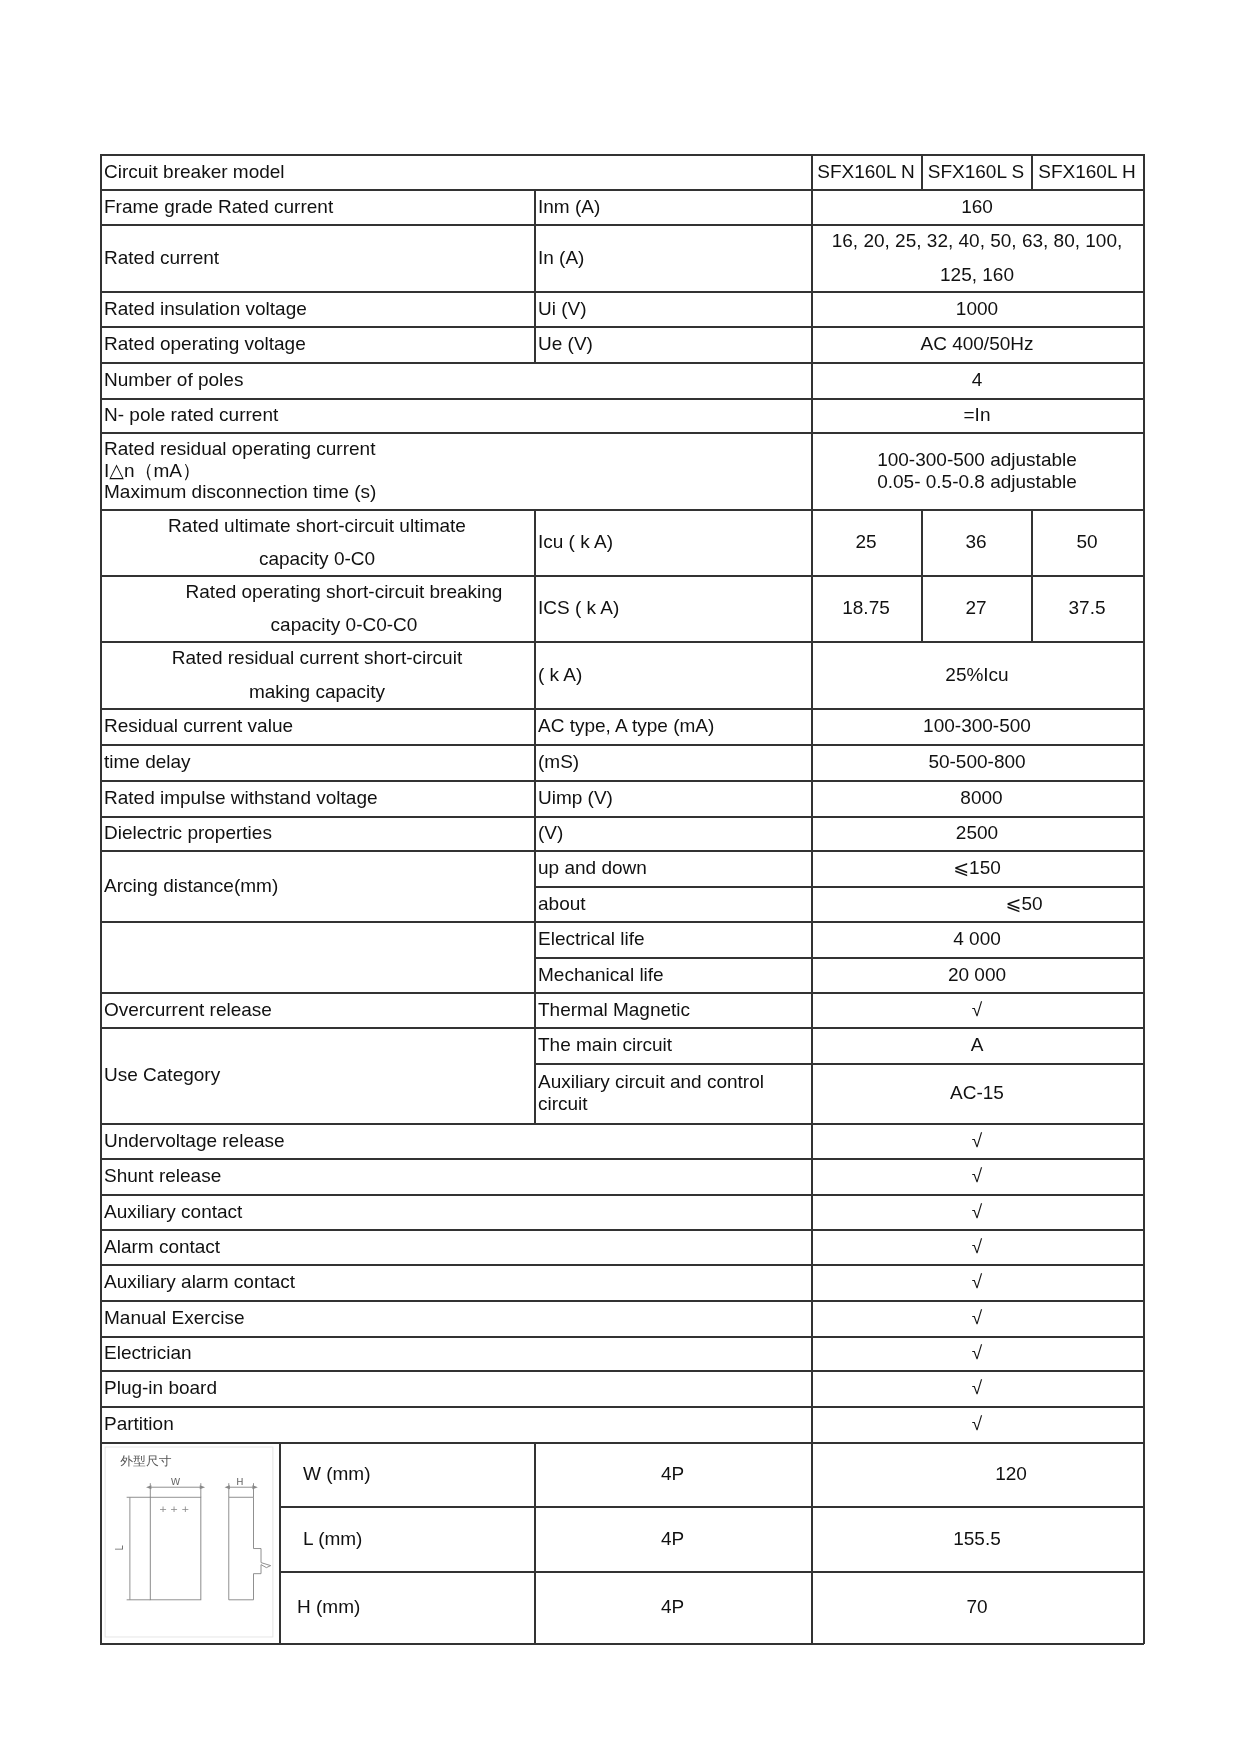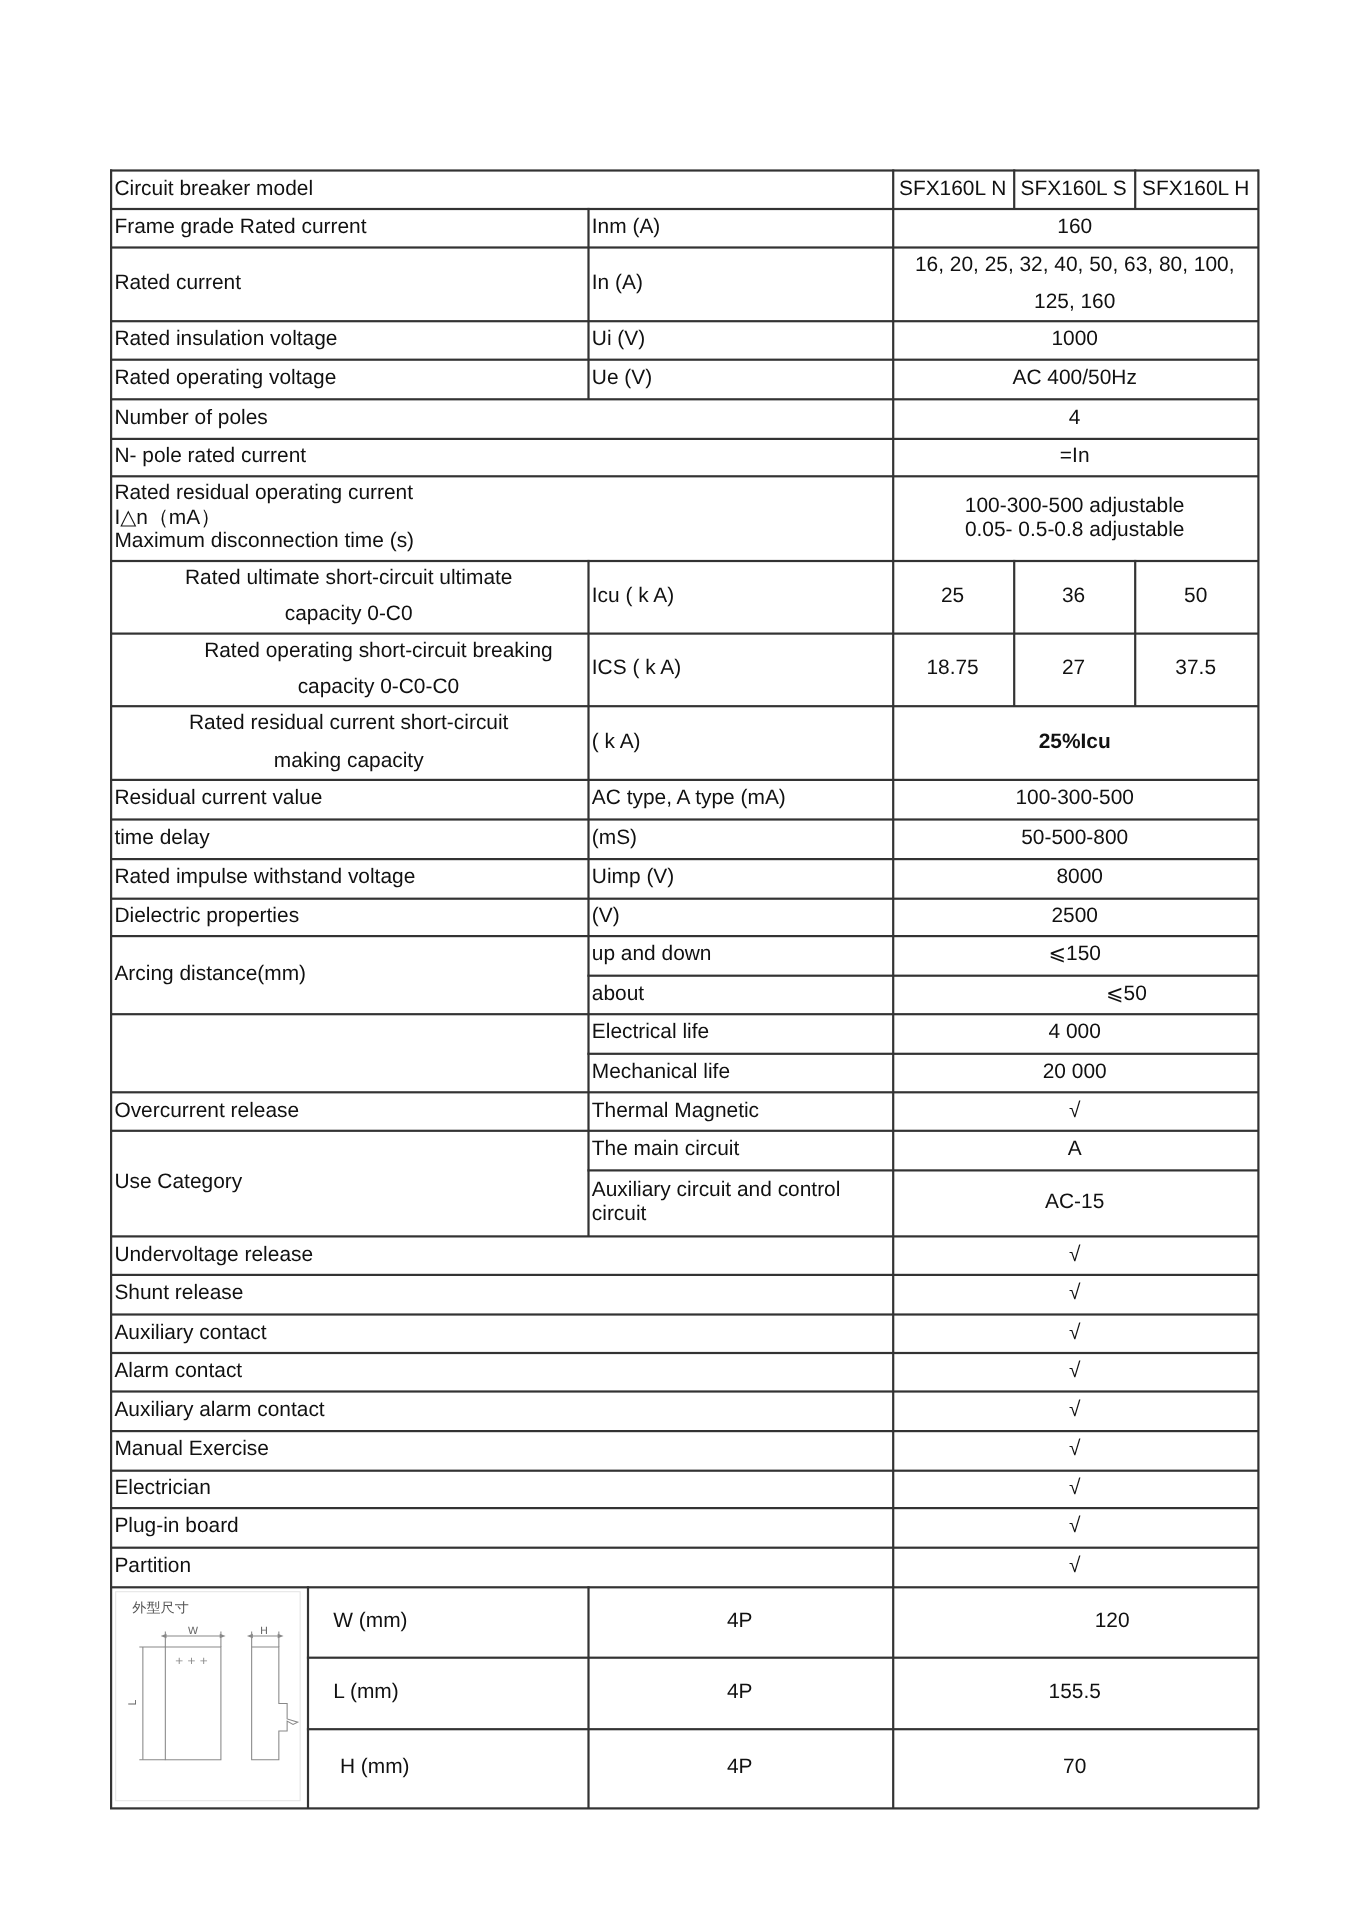--- a/index.html
+++ b/index.html
@@ -81,21 +81,21 @@
     <div class="cell center" style="left: 811px; top: 575px; width: 110px; height: 66px;">18.75</div>
     <div class="cell center" style="left: 921px; top: 575px; width: 110px; height: 66px;">27</div>
     <div class="cell center" style="left: 1031px; top: 575px; width: 112px; height: 66px;">37.5</div>
     <div class="cell center twoline multi" style="left: 100px; top: 641px; width: 434px; height: 67px; display: flex;">
       <div style="width: 100%;">
         <span>Rated residual current short-circuit</span>
         <span>making capacity</span>
       </div>
     </div>
     <div class="cell left" style="left: 534px; top: 641px; width: 277px; height: 67px;">( k A)</div>
-    <div class="cell center" style="left: 811px; top: 641px; width: 332px; height: 67px; font-weight: bold;">25%Icu</div>
+    <div class="cell center" style="left: 811px; top: 641px; width: 332px; height: 67px;">25%Icu</div>
     <div class="cell left" style="left: 100px; top: 708px; width: 434px; height: 36px;">Residual current value</div>
     <div class="cell left" style="left: 534px; top: 708px; width: 277px; height: 36px;">AC type, A type (mA)</div>
     <div class="cell center" style="left: 811px; top: 708px; width: 332px; height: 36px;">100-300-500</div>
     <div class="cell left" style="left: 100px; top: 744px; width: 434px; height: 36px;">time delay</div>
     <div class="cell left" style="left: 534px; top: 744px; width: 277px; height: 36px;">(mS)</div>
     <div class="cell center" style="left: 811px; top: 744px; width: 332px; height: 36px;">50-500-800</div>
     <div class="cell left" style="left: 100px; top: 780px; width: 434px; height: 36px;">Rated impulse withstand voltage</div>
     <div class="cell left" style="left: 534px; top: 780px; width: 277px; height: 36px;">Uimp (V)</div>
     <div class="cell center" style="left: 811px; top: 780px; width: 332px; height: 36px; padding-left: 13px;">8000</div>
     <div class="cell left" style="left: 100px; top: 816px; width: 434px; height: 34px;">Dielectric properties</div>
@@ -136,21 +136,21 @@
     <div class="cell left" style="left: 100px; top: 1370px; width: 711px; height: 36px;">Plug-in board</div>
     <div class="cell center" style="left: 811px; top: 1370px; width: 332px; height: 36px;">√</div>
     <div class="cell left" style="left: 100px; top: 1406px; width: 711px; height: 36px; border-radius: 13px;">Partition</div>
     <div class="cell center" style="left: 811px; top: 1406px; width: 332px; height: 36px;">√</div>
     <div class="cell left" style="left: 279px; top: 1442px; width: 255px; height: 64px; padding-left: 24px;">W (mm)</div>
     <div class="cell center" style="left: 534px; top: 1442px; width: 277px; height: 64px;">4P</div>
     <div class="cell center" style="left: 811px; top: 1442px; width: 400px; height: 64px; border-radius: 25px;">120</div>
     <div class="cell left" style="left: 279px; top: 1506px; width: 255px; height: 65px; padding-left: 24px;">L (mm)</div>
     <div class="cell center" style="left: 534px; top: 1506px; width: 277px; height: 65px;">4P</div>
     <div class="cell center" style="left: 811px; top: 1506px; width: 332px; height: 65px;">155.5</div>
-    <div class="cell left" style="left: 285px; top: 1571px; width: 239px; height: 72px; padding-left: 24px;">H (mm)</div>
+    <div class="cell left" style="left: 273px; top: 1571px; width: 239px; height: 72px; padding-left: 24px;">H (mm)</div>
     <div class="cell center" style="left: 534px; top: 1571px; width: 277px; height: 72px;">4P</div>
     <div class="cell center" style="left: 811px; top: 1571px; width: 332px; height: 72px;">70</div>
     <div id="drawing" style="left: 103px; top: 1445px; width: 172px; height: 194px;">
 <svg viewBox="0 0 160 193" preserveAspectRatio="none">
   <rect x="2" y="2" width="156" height="189" fill="#fff" stroke="#e6e6e6" stroke-width="1"></rect>
   <text x="16" y="20" font-size="12" fill="#555" font-family="DejaVu Sans, sans-serif">外型尺寸</text>
   <g stroke="#888" stroke-width="0.9" fill="none">
     <line x1="44" y1="42" x2="91" y2="42"></line>
     <line x1="44" y1="38" x2="44" y2="52"></line>
           <line x1="91" y1="38" x2="91" y2="52"></line>

